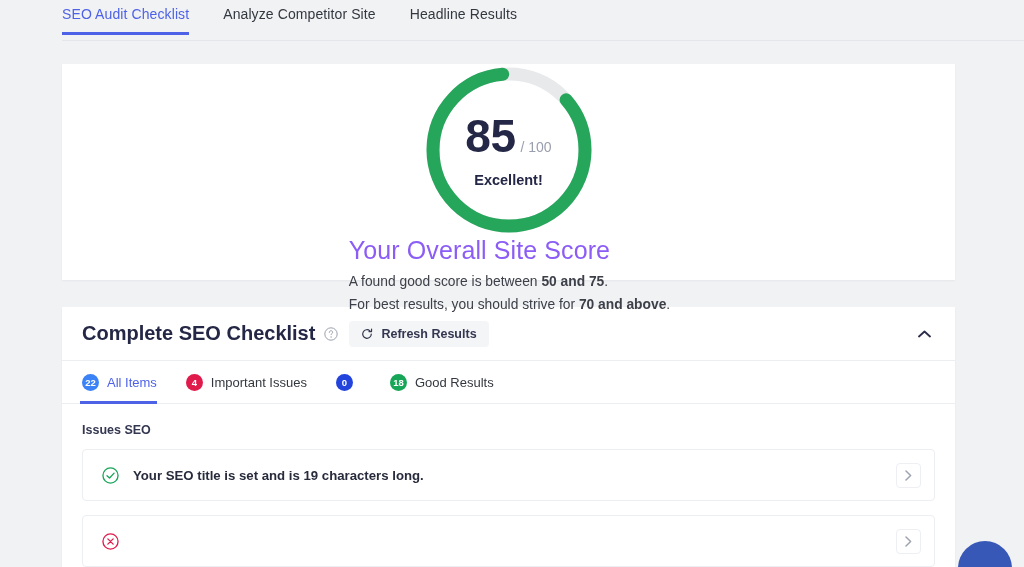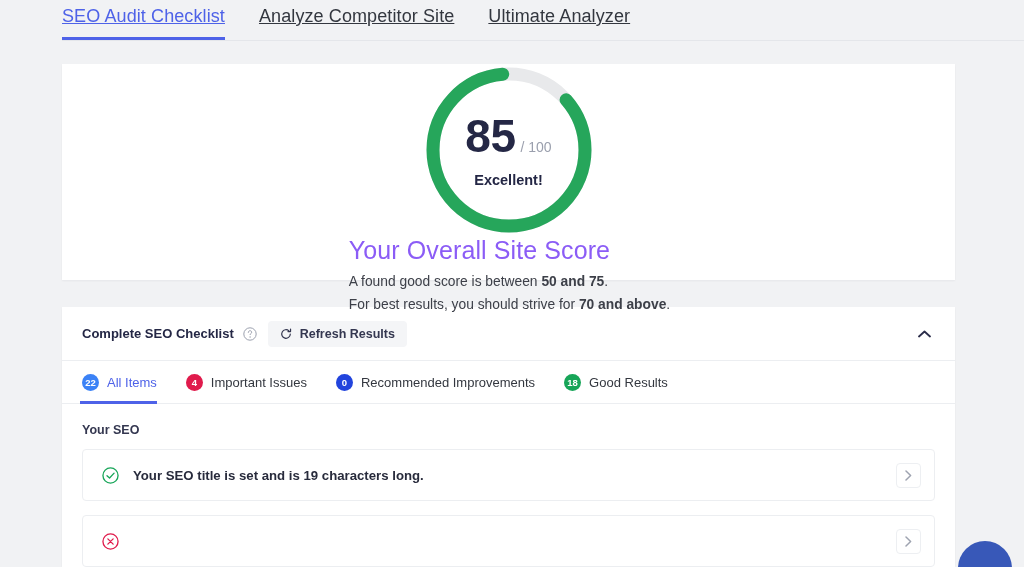--- a/index.html
+++ b/index.html
@@ -29,29 +29,28 @@
   .topnav::after {
     content: "";
     position: absolute;
     left: 62px;
     right: 0;
     bottom: 0;
     height: 1px;
     background: #e4e6ea;
   }
   .nav-tab {
-    font-size: 18px;
+    font-size: 14px;
     color: #33373f;
     padding: 6px 0 13px 0;
     margin-right: 34px;
     position: relative;
     cursor: pointer;
     letter-spacing: 0.1px;
     white-space: nowrap;
-    text-decoration: underline;
   }
   .nav-tab.active {
     color: #4e62e8;
   }
   .nav-tab.active::after {
     content: "";
     position: absolute;
     left: 0;
     right: 0;
     bottom: 0;
@@ -167,21 +166,21 @@
   }
   .checklist-head {
     height: 54px;
     display: flex;
     align-items: center;
     padding: 0 20px 0 20px;
     border-bottom: 1px solid #eceef1;
     box-sizing: border-box;
   }
   .checklist-title {
-    font-size: 13px;
+    font-size: 20px;
     font-weight: bold;
     color: #242745;
   }
   .help-icon {
     margin-left: 9px;
     width: 14px;
     height: 14px;
     flex: none;
     cursor: pointer;
   }
@@ -326,21 +325,21 @@
 <body>
 
 <div class="topnav">
   <div class="nav-tab active">
     <span>SEO Audit Checklist</span>
   </div>
   <div class="nav-tab">
     <span>Analyze Competitor Site</span>
   </div>
   <div class="nav-tab">
-    <span>Ultimate Analyzer</span>
+    <span>Headline Results</span>
   </div>
 </div>
 
 <div class="card score-card">
 
   <div class="gauge-wrap">
     <div class="gauge">
       <svg width="172" height="172" viewBox="0 0 172 172">
         <circle cx="86" cy="86" r="76" fill="none" stroke="#e8e9eb" stroke-width="13"></circle>
         <circle id="gauge-arc" cx="86" cy="86" r="76" fill="none" stroke="#26a65b" stroke-width="13" stroke-linecap="round" stroke-dasharray="405.89377084380124 71.62831250184729" stroke-dashoffset="-64.46548125166255"></circle>
@@ -399,30 +398,29 @@
     <div class="filter-tab active">
       <span class="badge" style="background:#3b82f6">22</span>
       <span>All Items</span>
     </div>
     <div class="filter-tab">
       <span class="badge" style="background:#e01b4c">4</span>
       <span>Important Issues</span>
     </div>
     <div class="filter-tab">
       <span class="badge" style="background:#2244dd">0</span>
-      <span>Recommended Improvements</span>
     </div>
     <div class="filter-tab">
       <span class="badge" style="background:#17a558">18</span>
       <span>Good Results</span>
     </div>
   </div>
 
   <div class="checklist-body">
-    <div class="group-title">Your SEO</div>
+    <div class="group-title">Issues SEO</div>
 
     <div class="item-row">
       <svg class="item-icon" viewBox="0 0 18 18">
         <circle cx="9" cy="9" r="8" fill="none" stroke="#17a558" stroke-width="1.4"></circle>
         <path d="M5.3 9.2 8 11.7l4.8-5.2" fill="none" stroke="#17a558" stroke-width="1.4" stroke-linecap="round" stroke-linejoin="round"></path>
       </svg>
       <span class="item-text">Your SEO title is set and is 19 characters long.</span>
       <button class="item-chevron">
         <svg width="7" height="11" viewBox="0 0 7 11">
           <path d="M1 1 5.6 5.5 1 10" fill="none" stroke="#9ea3b0" stroke-width="1.5" stroke-linecap="round" stroke-linejoin="round"></path>

